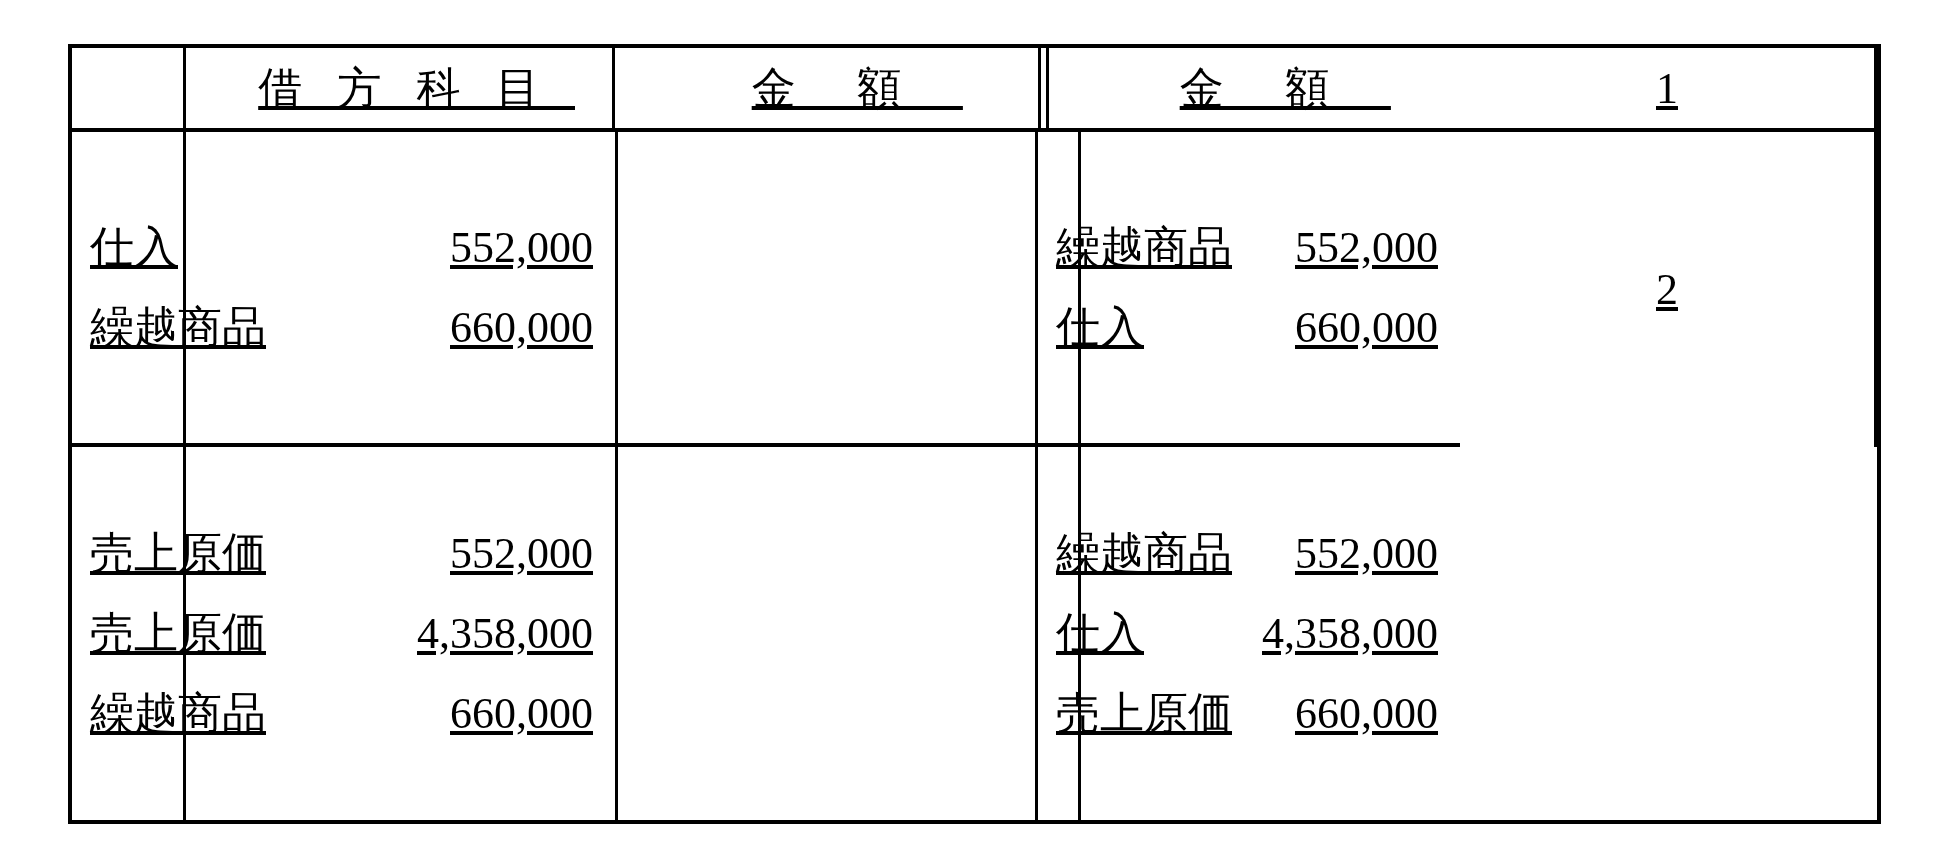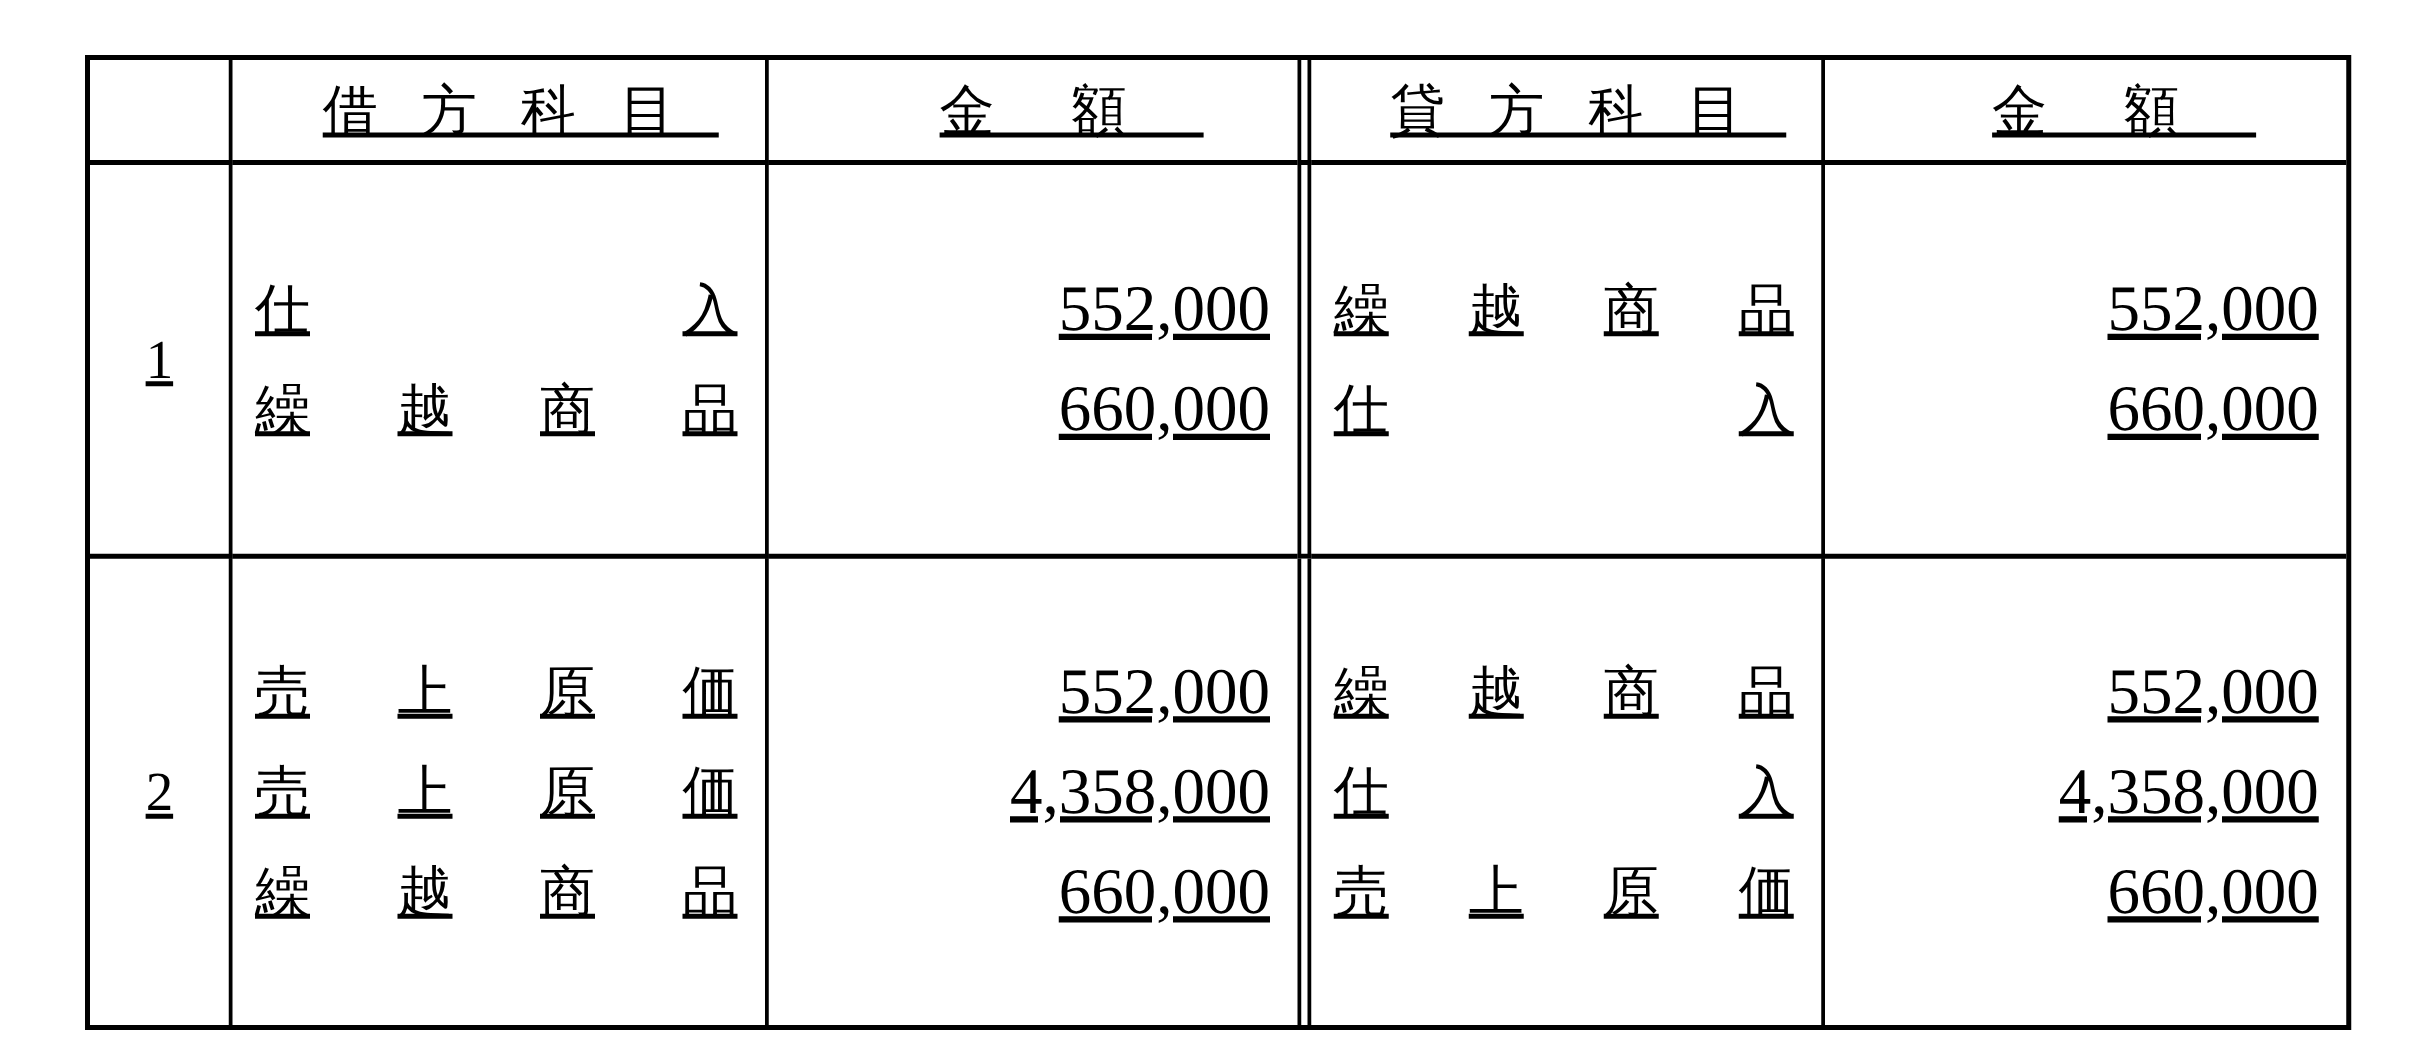--- a/index.html
+++ b/index.html
@@ -51,39 +51,36 @@
   .amt-cell{ padding-right:22px; }
 
   .line{
     height:80px;
     display:flex;
     align-items:center;
     font-size:44px;
     flex:0 0 auto;
   }
   .line.jchars{ justify-content:space-between; }
-  .line.amt{ justify-content:flex-end; font-size:52px; }
+  .line.amt{ justify-content:flex-end; font-size:44px; }
 </style>
 </head>
 <body>
 
 <div class="sheet">
   <div class="jtable" id="jtable">
 
     <div class="cell vr hb h-cell"></div>
     <div class="cell vr hb h-cell">
       <span class="h-acct">借方科目</span>
     </div>
     <div class="cell hb h-cell">
       <span class="h-amt">金額</span>
     </div>
     <div class="cell c-div hb"></div>
-    <div class="cell vr hb h-cell">
-      <span class="h-acct">貸方科目</span>
-    </div>
     <div class="cell hb h-cell">
       <span class="h-amt">金額</span>
     </div>
 
   <div class="cell vr no-cell hb">
     <span>1</span>
   </div>
   <div class="cell vr acct-cell hb">
         <div class="line jchars">
           <span>仕</span>

